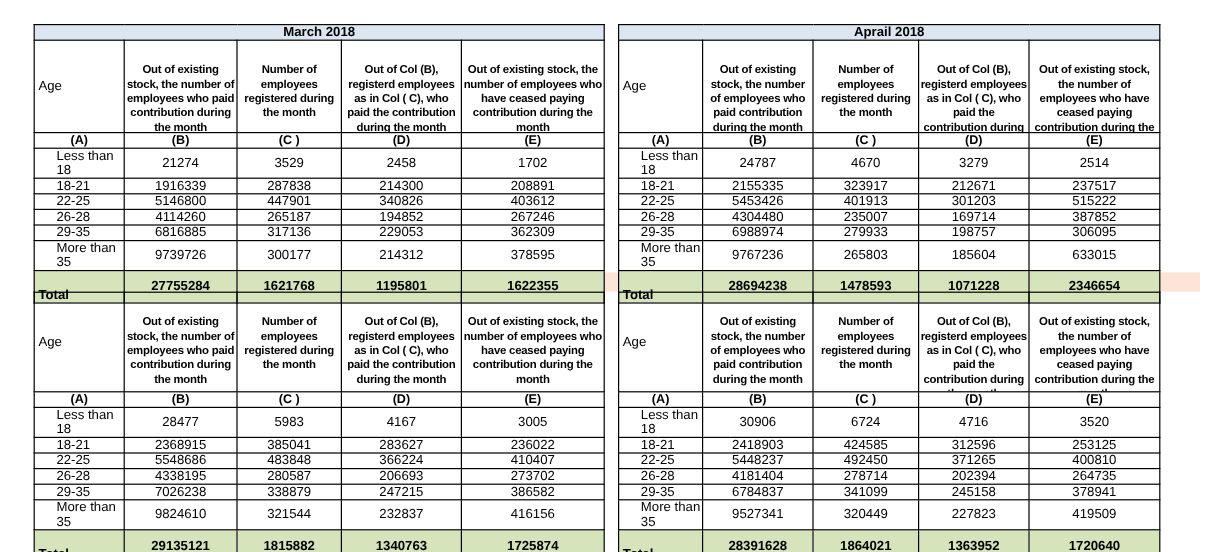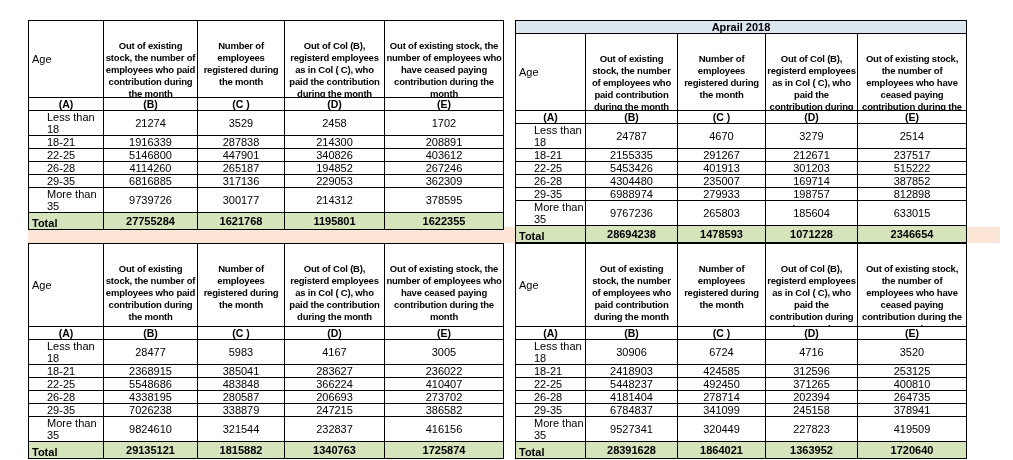--- a/index.html
+++ b/index.html
@@ -64,39 +64,42 @@
     font-size:11px;text-align:left;padding:0 0 0 18px;height:13px;
   }
   .data-num{
     font-size:11px;text-align:center;height:13px;padding:0;
   }
   .total-row td{
     background:#d6e4bc;
     font-weight:bold;
   }
   .total-label{
-    font-size:11px;text-align:left;padding:4px 0 0 3px;height:15px;
+    font-size:11px;text-align:left;padding:14px 0 0 3px;height:15px;
   }
 </style>
 </head>
 <body>
 
 <div class="canvas">
   <div class="sep-band"></div>
   <div id="tables-host">
       <table class="month top" style="left: 28px; top: 20px;">
         <colgroup>
           <col style="width: 75px;">
           <col style="width: 94px;">
           <col style="width: 87px;">
           <col style="width: 100px;">
           <col style="width: 119px;">
         </colgroup>
         <tbody>
           <tr>
+            <td class="title-cell" colspan="5">March 2018</td>
+          </tr>
+          <tr>
             <td class="age-hdr">Age</td>
             <td class="hdr-cell">
               <div class="hwrap">Out of existing stock, the number of employees who paid contribution during the month</div>
             </td>
             <td class="hdr-cell">
               <div class="hwrap">Number of employees registered during the month</div>
             </td>
             <td class="hdr-cell">
               <div class="hwrap">Out of Col (B), registerd employees as in Col ( C), who paid the contribution during the month</div>
             </td>
@@ -199,21 +202,21 @@
           <tr>
             <td class="data-age">Less than 18</td>
             <td class="data-num">24787</td>
             <td class="data-num">4670</td>
             <td class="data-num">3279</td>
             <td class="data-num">2514</td>
           </tr>
           <tr>
             <td class="data-age">18-21</td>
             <td class="data-num">2155335</td>
-            <td class="data-num">291267</td>
+            <td class="data-num">323917</td>
             <td class="data-num">212671</td>
             <td class="data-num">237517</td>
           </tr>
           <tr>
             <td class="data-age">22-25</td>
             <td class="data-num">5453426</td>
             <td class="data-num">401913</td>
             <td class="data-num">301203</td>
             <td class="data-num">515222</td>
           </tr>
@@ -222,21 +225,21 @@
             <td class="data-num">4304480</td>
             <td class="data-num">235007</td>
             <td class="data-num">169714</td>
             <td class="data-num">387852</td>
           </tr>
           <tr>
             <td class="data-age">29-35</td>
             <td class="data-num">6988974</td>
             <td class="data-num">279933</td>
             <td class="data-num">198757</td>
-            <td class="data-num">812898</td>
+            <td class="data-num">306095</td>
           </tr>
           <tr>
             <td class="data-age">More than 35</td>
             <td class="data-num">9767236</td>
             <td class="data-num">265803</td>
             <td class="data-num">185604</td>
             <td class="data-num">633015</td>
           </tr>
           <tr class="total-row">
             <td class="total-label">Total</td>

